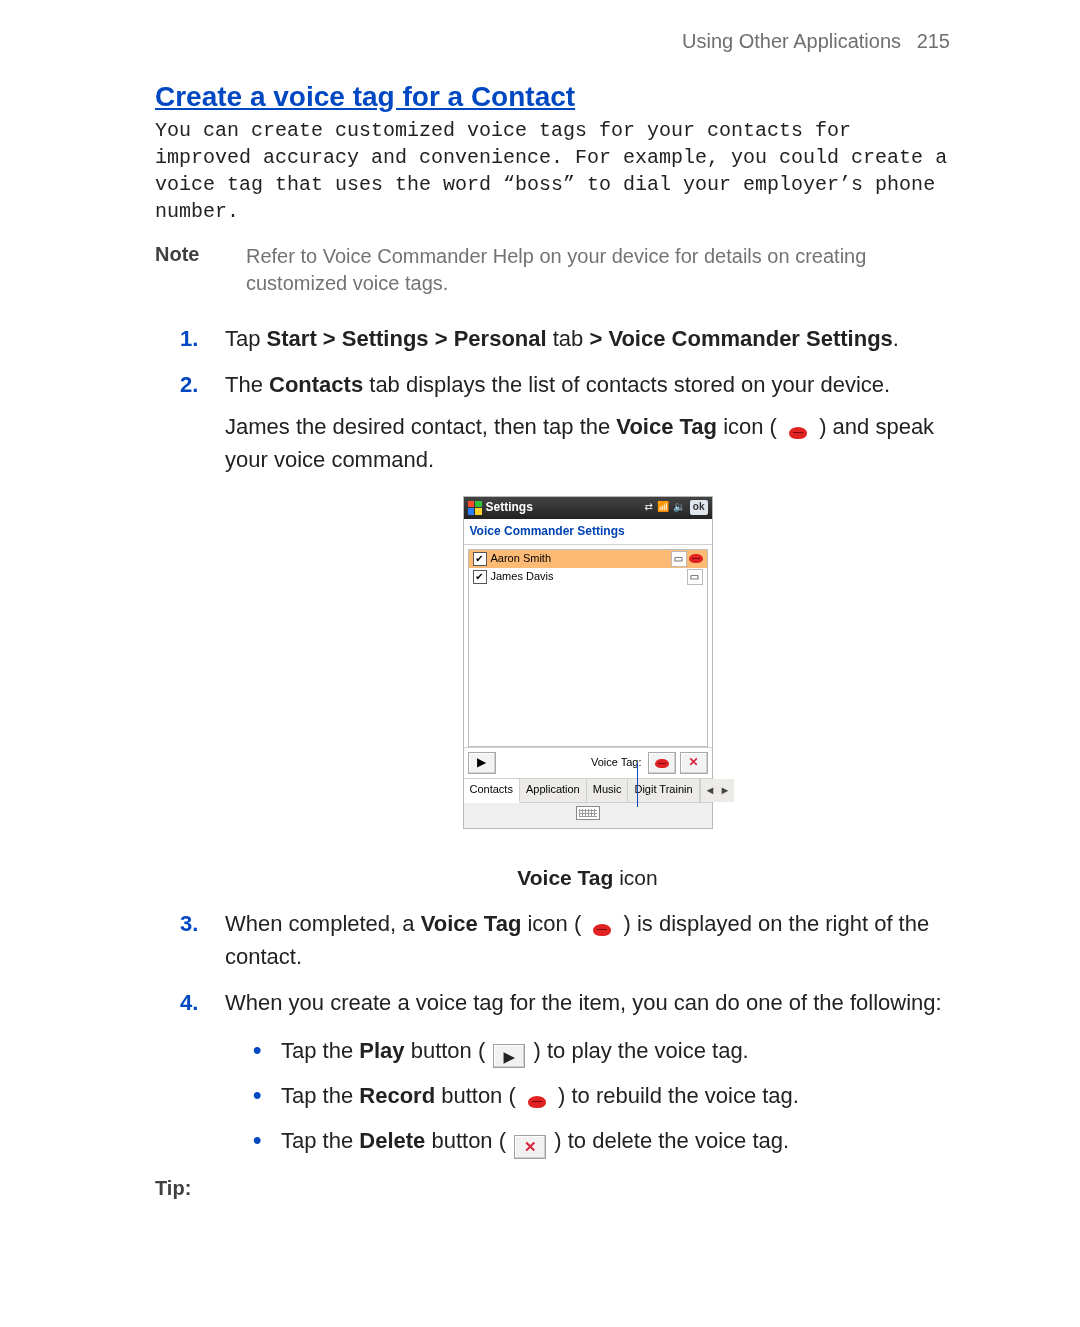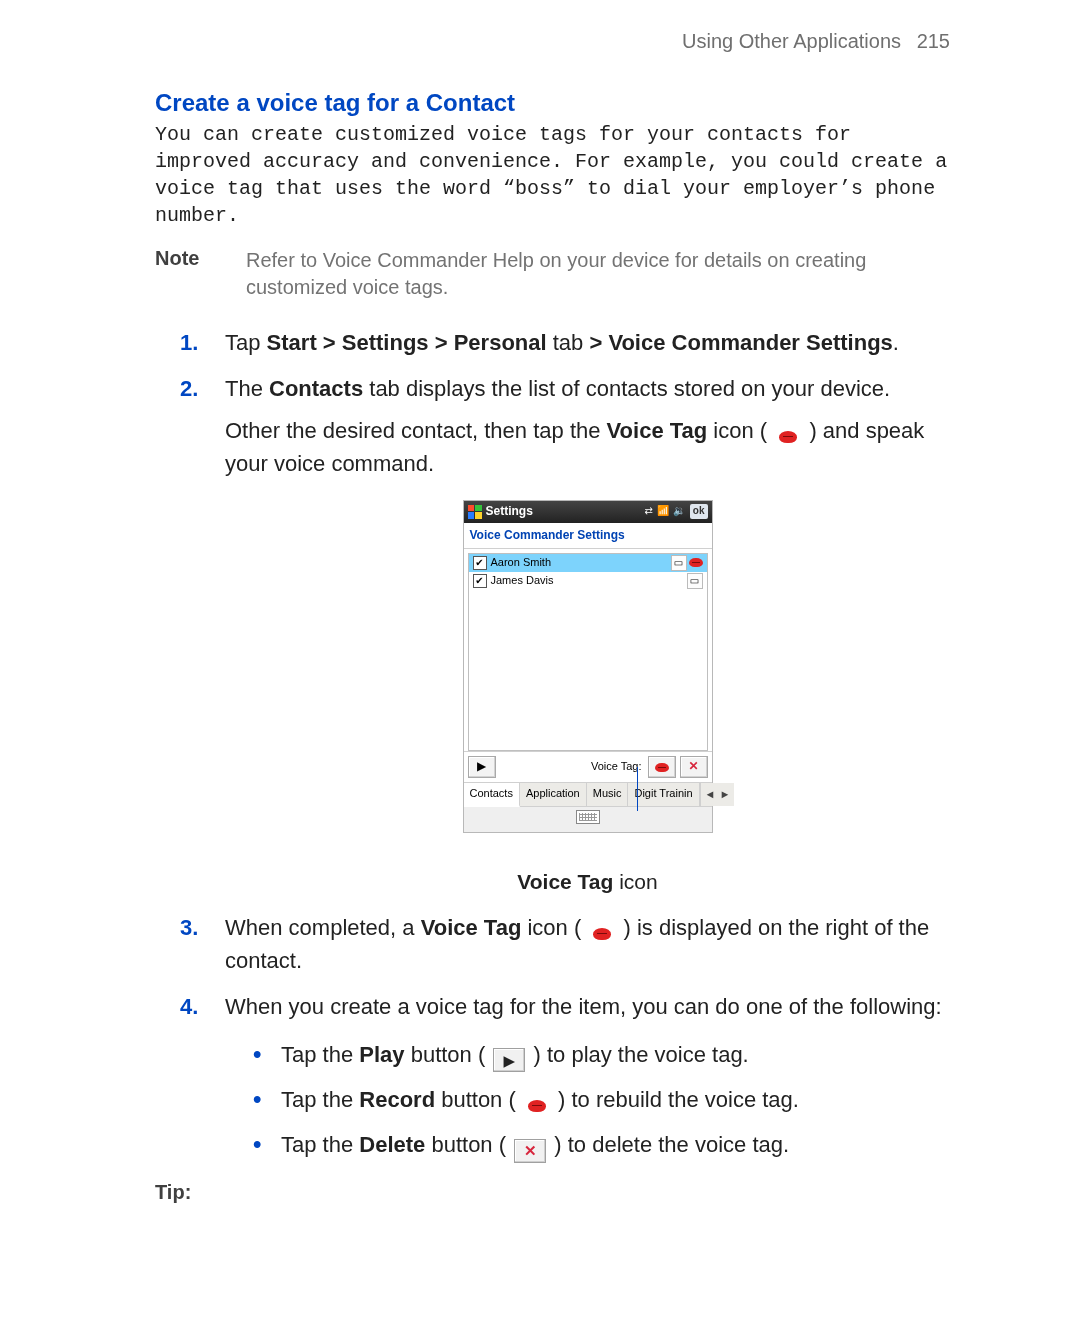--- a/index.html
+++ b/index.html
@@ -9,29 +9,30 @@
     font-family:"Segoe UI","Helvetica Neue",Arial,sans-serif;
     color:#222;
     box-sizing:border-box;
     padding:30px 130px 60px 155px;
     position:relative;
   }
   .running-head{
     text-align:right;
     font-size:20px;
     color:#6f6f6f;
-    margin-bottom:36px;
+    margin-bottom:28px;
     font-weight:400;
   }
   .running-head .num{margin-left:10px;}
   h2.section-title{
     color:#0047c2;
-    font-size:24px;
+    font-size:28px;
     font-weight:700;
     margin:0 0 4px 0;
+    text-decoration:underline;
   }
   p.intro{
     font-size:20px;
     line-height:1.35;
     margin:0 0 18px 0;
     font-family:Liberation Mono, monospace;
   }
   .note-row{
     display:flex;
     gap:36px;
@@ -147,21 +148,21 @@
     margin:4px 4px 0 4px;
     height:196px;
     background:#fff;
     overflow:hidden;
   }
   .listrow{
     display:flex;align-items:center;gap:4px;
     padding:1px 4px;
     font-size:11px;
   }
-  .listrow.sel{background:#7dd3fc;}
+  .listrow.sel{background:#fdba74;}
   .listrow .cb{width:12px;height:12px;border:1px solid #555;display:inline-flex;align-items:center;justify-content:center;font-size:10px;line-height:1;background:#fff;}
   .listrow .cb::after{content:"✔";font-size:10px;color:#000;}
   .listrow .ricons{margin-left:auto;display:flex;gap:2px;}
   .mini-ic{width:14px;height:14px;border:1px solid #bbb;background:#fdfdfd;display:inline-flex;align-items:center;justify-content:center;font-size:10px;}
   .mini-lips{width:14px;height:14px;display:inline-flex;align-items:center;justify-content:center;}
   .lips{
     width:14px;height:9px;background:#e02222;border-radius:8px 8px 7px 7px/6px 6px 5px 5px;display:inline-block;position:relative;
   }
   .lips::before{content:"";position:absolute;left:3px;top:4px;width:8px;height:1px;background:#7a0b0b;}
   .toolbar{
@@ -243,21 +244,21 @@
       <span>Tap </span><b>Start</b><b> &gt; </b><b>Settings</b><b> &gt; </b><b>Personal</b><span> tab </span><b>&gt; </b><b>Voice Commander Settings</b><span>.</span>
     </span>
   </li>
 
   <li>
     <span class="marker">2.</span>
     <span>
       <span>The </span><b>Contacts</b><span> tab displays the list of contacts stored on your device.</span>
     </span>
     <div style="margin-top:10px">
-      <span>Other the desired contact, then tap the </span><b>Voice Tag</b><span> icon ( </span><span class="inline-lips">
+      <span>James the desired contact, then tap the </span><b>Voice Tag</b><span> icon ( </span><span class="inline-lips">
           <span class="lips"></span>
         </span><span> ) and speak your voice command.</span>
     </div>
 
     <div class="figure-wrap">
       <div class="device">
         <div class="titlebar">
           <span class="winflag">
               <span></span>
               <span></span>

